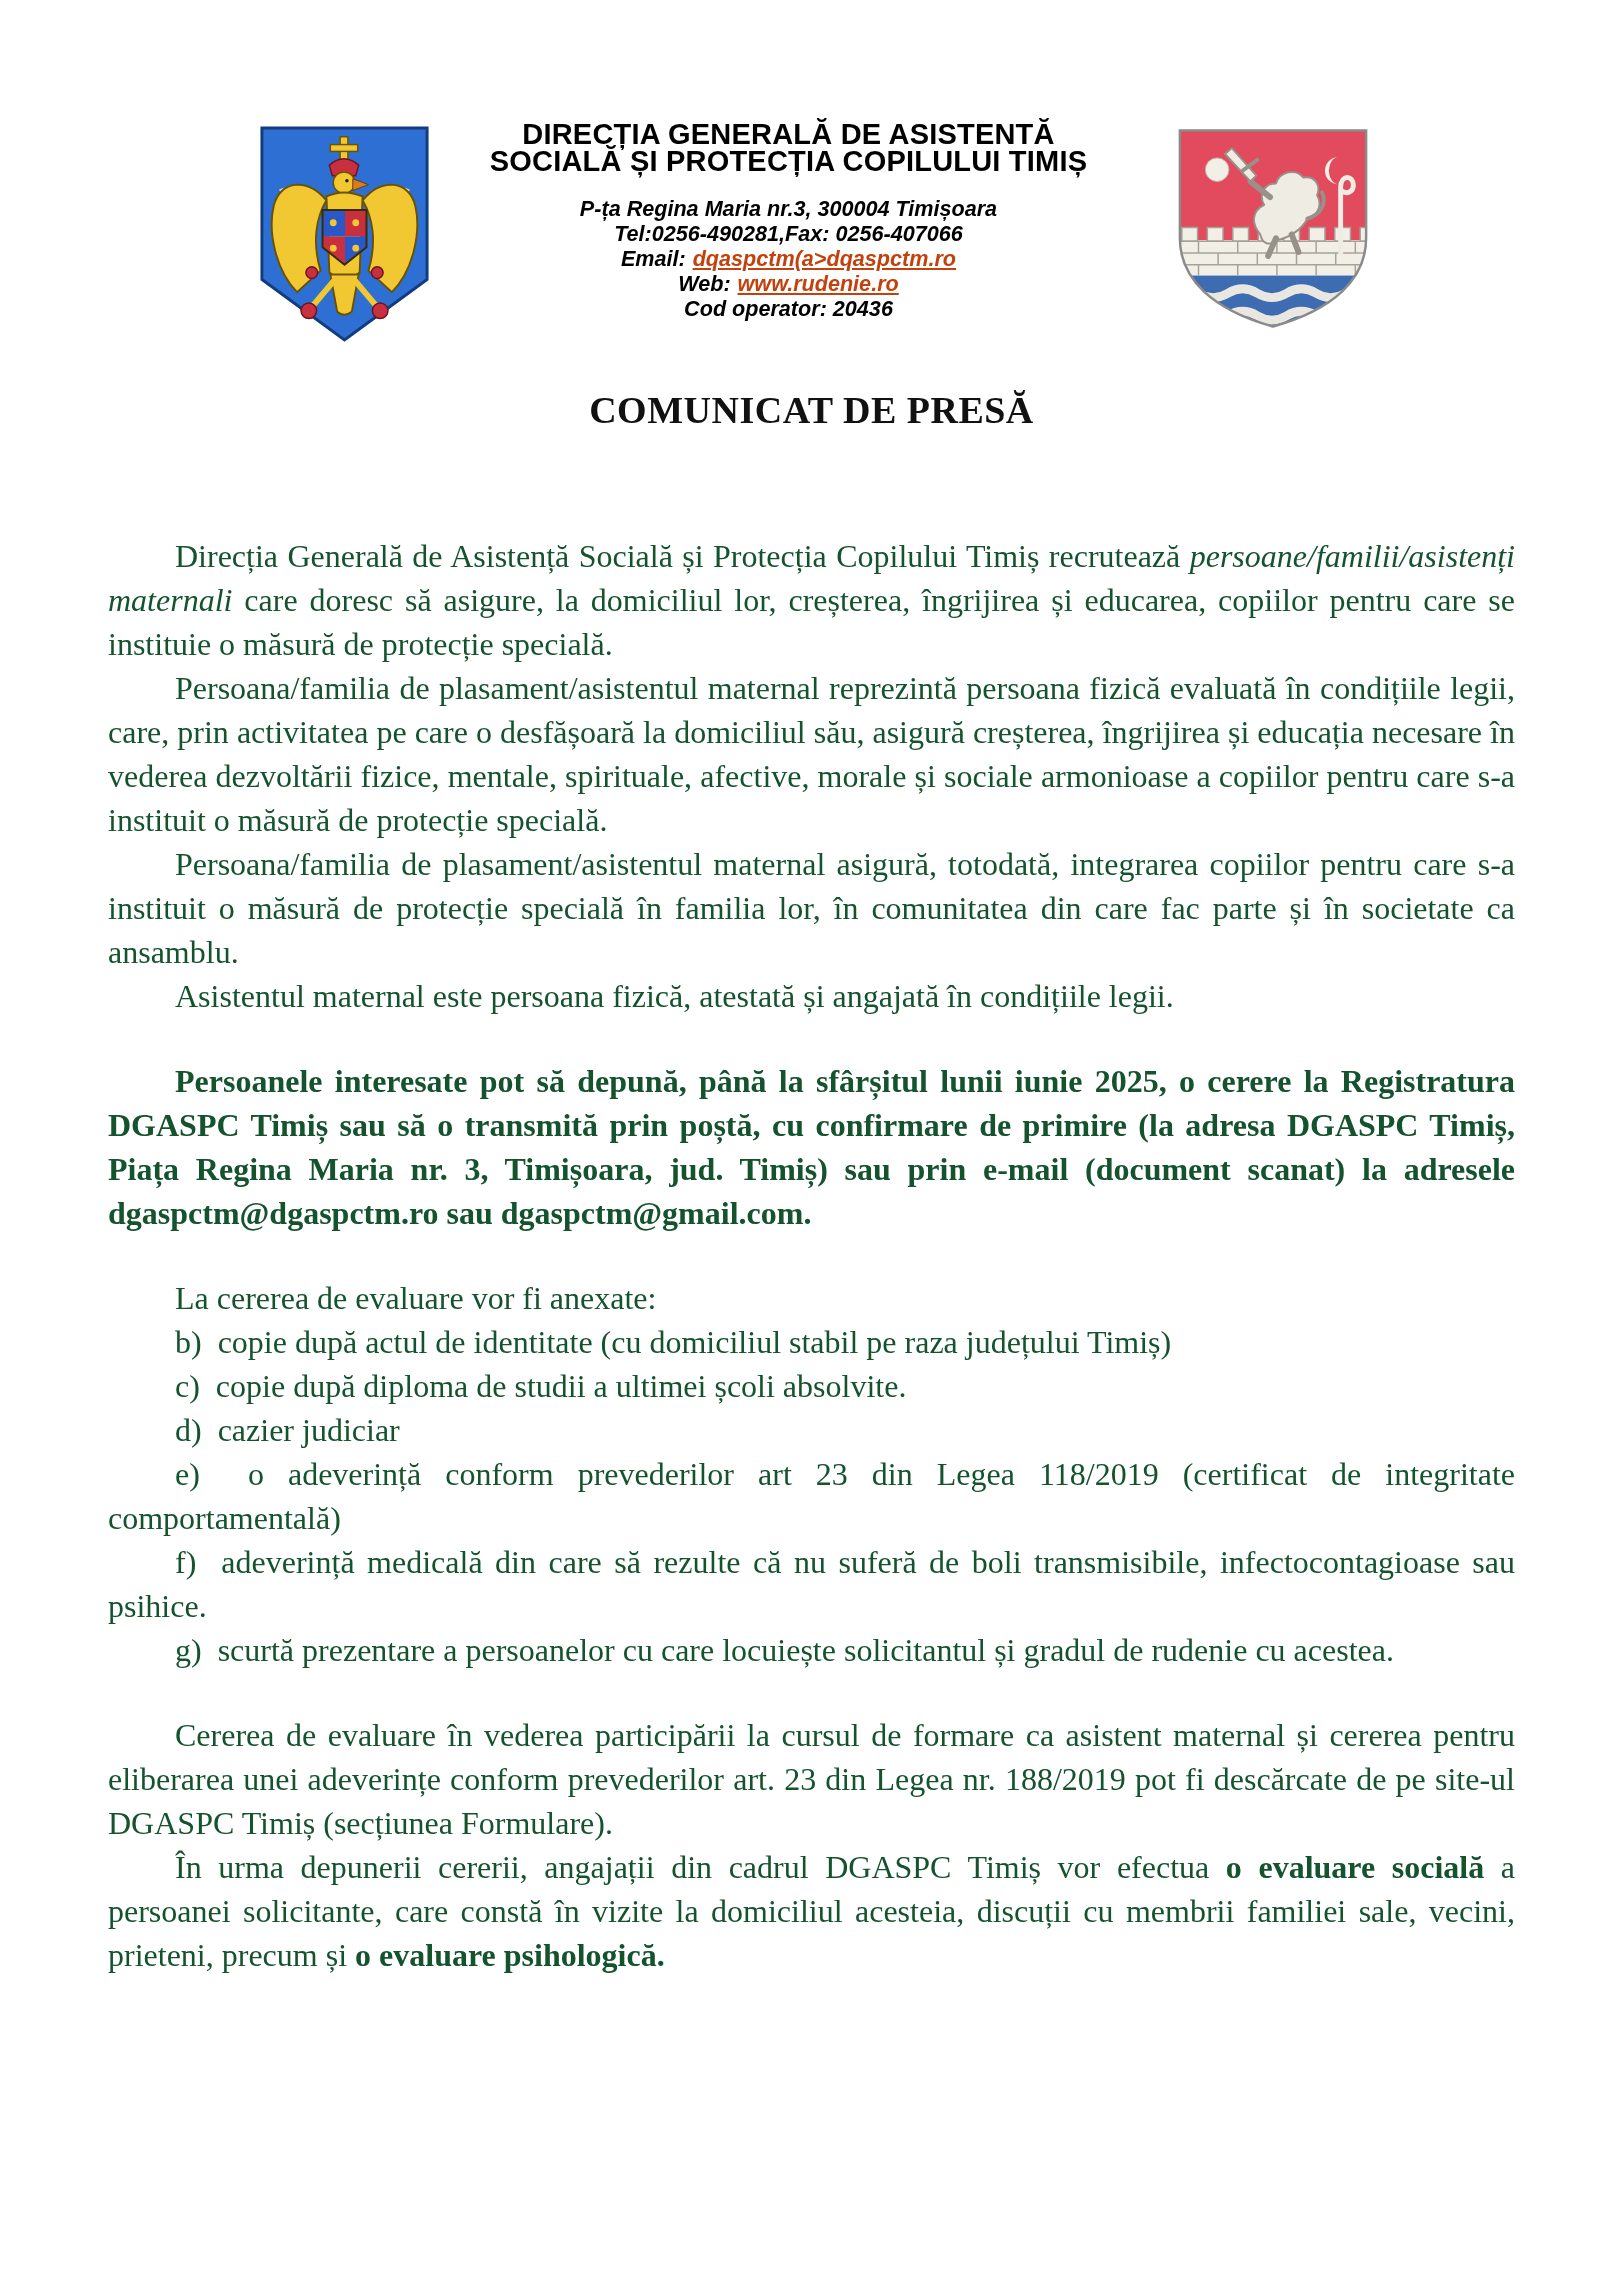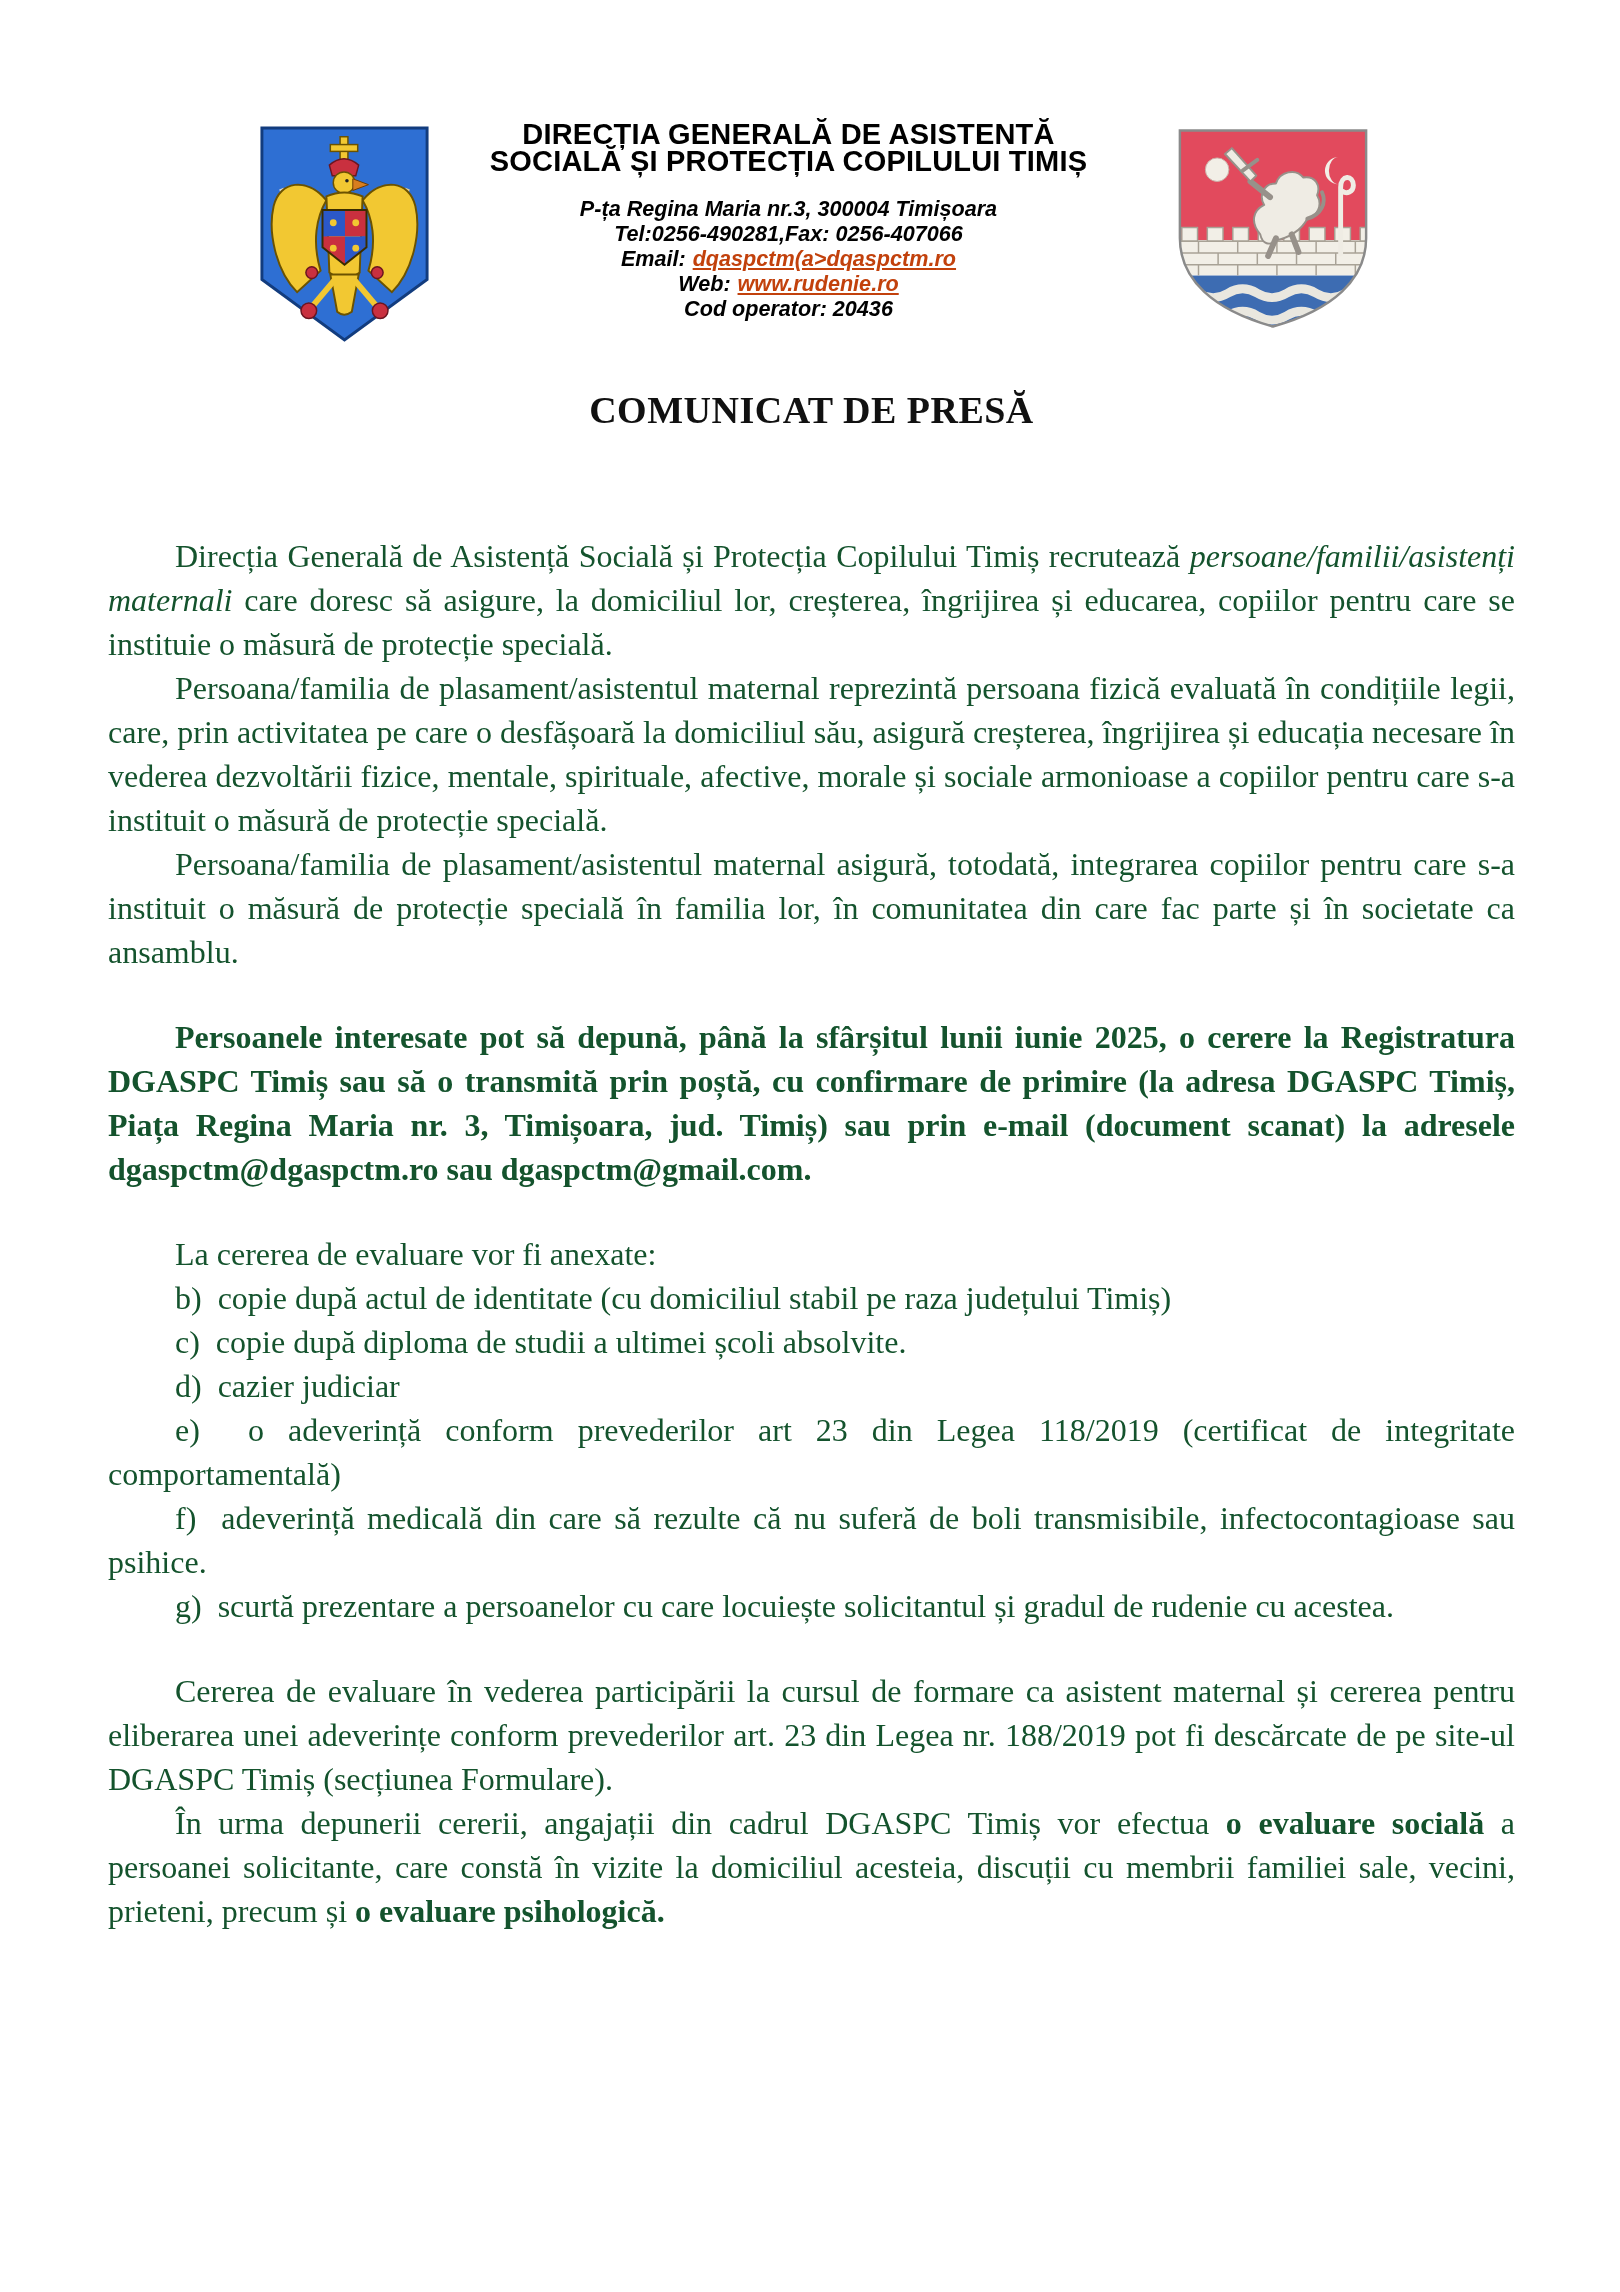--- a/index.html
+++ b/index.html
@@ -168,20 +168,21 @@
       <path d="M6,6 H196 V116 C196,158 162,189 101,206 C40,189 6,158 6,116 Z" fill="none" stroke="#8a8a8a" stroke-width="2.5"></path>
     </svg>
   </div>
 
   <div class="doc-title">COMUNICAT DE PRESĂ</div>
 
   <div class="doc-body">
     <p><span>Direcția Generală de Asistență Socială și Protecția Copilului Timiș recrutează </span><span style="font-style: italic;">persoane/familii/asistenți maternali</span><span> care doresc să asigure, la domiciliul lor, creșterea, îngrijirea și educarea, copiilor pentru care se instituie o măsură de protecție specială.</span></p>
     <p><span>Persoana/familia de plasament/asistentul maternal reprezintă persoana fizică evaluată în condițiile legii, care, prin activitatea pe care o desfășoară la domiciliul său, asigură creșterea, îngrijirea și educația necesare în vederea dezvoltării fizice, mentale, spirituale, afective, morale și sociale armonioase a copiilor pentru care s-a instituit o măsură de protecție specială.</span></p>
     <p><span>Persoana/familia de plasament/asistentul maternal asigură, totodată, integrarea copiilor pentru care s-a instituit o măsură de protecție specială în familia lor, în comunitatea din care fac parte și în societate ca ansamblu.</span></p>
+    <p><span>Asistentul maternal este persoana fizică, atestată și angajată în condițiile legii.</span></p>
     <p class="gap"><span class="bold">Persoanele interesate pot să depună, până la sfârșitul lunii iunie 2025, o cerere la Registratura DGASPC Timiș sau să o transmită prin poștă, cu confirmare de primire (la adresa DGASPC Timiș, Piața Regina Maria nr. 3, Timișoara, jud. Timiș) sau prin e-mail (document scanat) la adresele dgaspctm@dgaspctm.ro sau dgaspctm@gmail.com.</span></p>
     <p class="gap"><span>La cererea de evaluare vor fi anexate:</span></p>
     <p><span>b)&nbsp; copie după actul de identitate (cu domiciliul stabil pe raza județului Timiș)</span></p>
     <p><span>c)&nbsp; copie după diploma de studii a ultimei școli absolvite.</span></p>
     <p><span>d)&nbsp; cazier judiciar</span></p>
     <p><span>e)&nbsp; o adeverință conform prevederilor art 23 din Legea 118/2019 (certificat de integritate comportamentală)</span></p>
     <p><span>f)&nbsp; adeverință medicală din care să rezulte că nu suferă de boli transmisibile, infectocontagioase sau psihice.</span></p>
     <p><span>g)&nbsp; scurtă prezentare a persoanelor cu care locuiește solicitantul și gradul de rudenie cu acestea.</span></p>
     <p class="gap"><span>Cererea de evaluare în vederea participării la cursul de formare ca asistent maternal și cererea pentru eliberarea unei adeverințe conform prevederilor art. 23 din Legea nr. 188/2019 pot fi descărcate de pe site-ul DGASPC Timiș (secțiunea Formulare).</span></p>
     <p><span>În urma depunerii cererii, angajații din cadrul DGASPC Timiș vor efectua </span><span class="bold">o evaluare socială</span><span> a persoanei solicitante, care constă în vizite la domiciliul acesteia, discuții cu membrii familiei sale, vecini, prieteni, precum și </span><span class="bold">o evaluare psihologică.</span></p>

